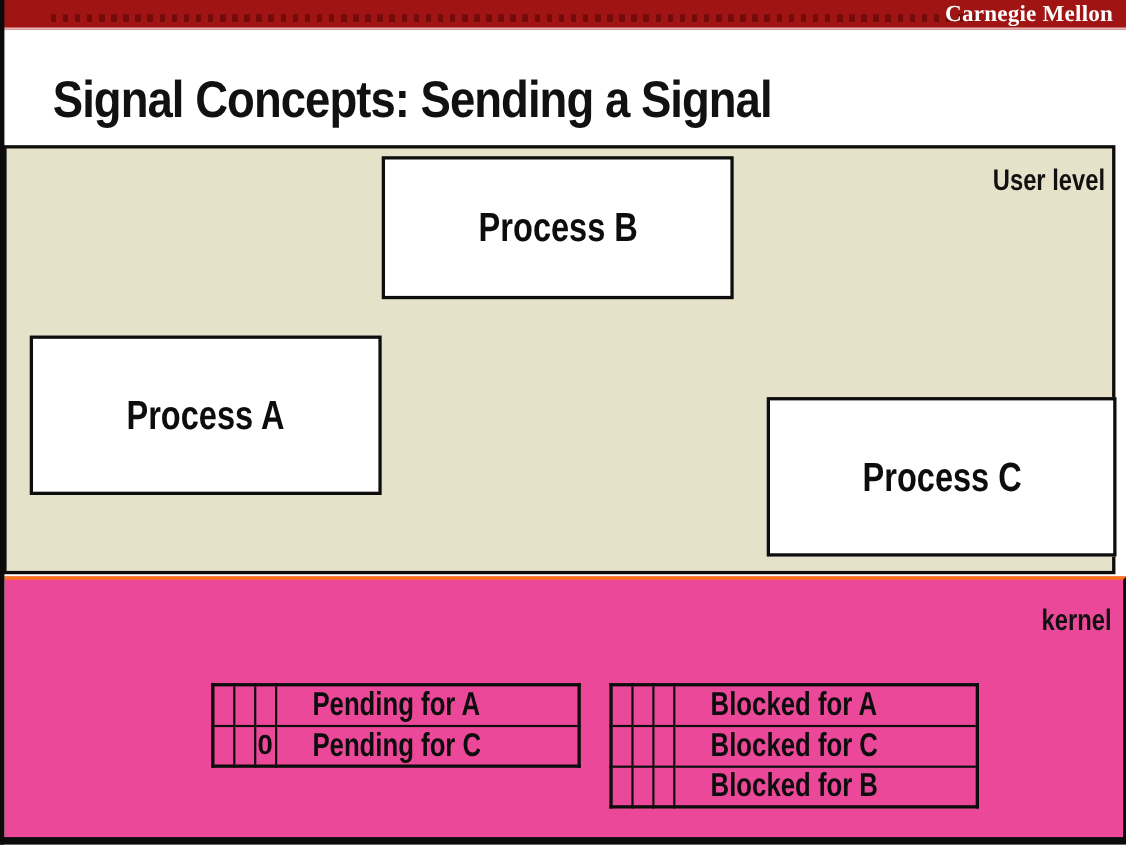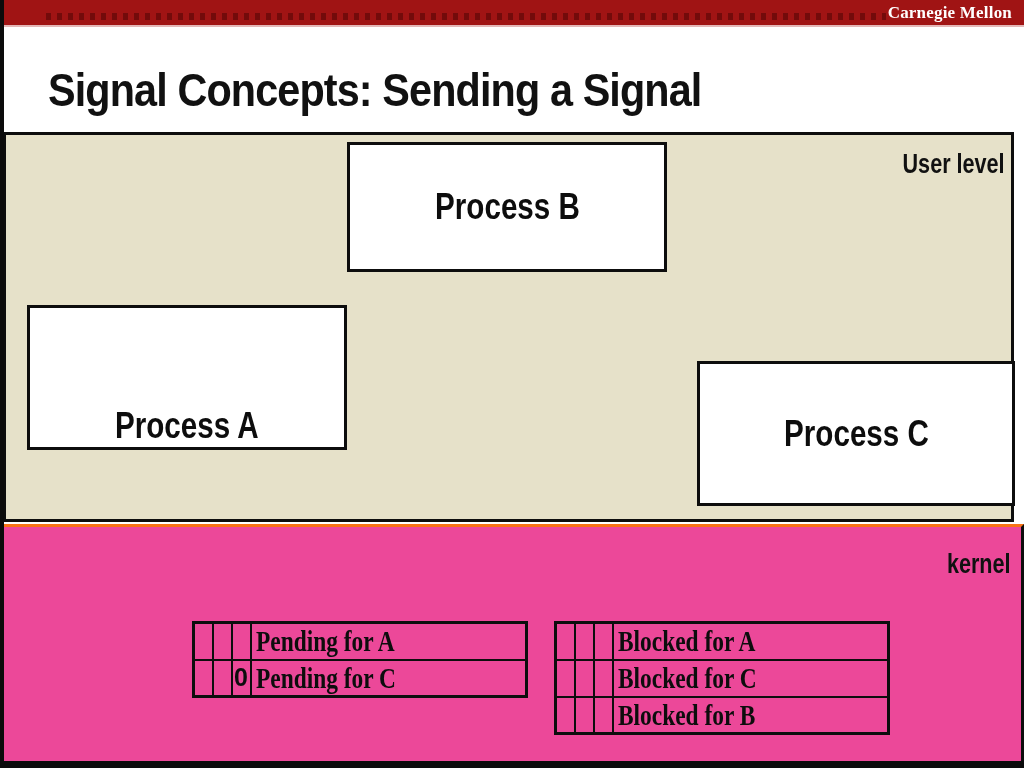--- a/index.html
+++ b/index.html
@@ -20,21 +20,21 @@
     position:absolute; left:0; top:0; width:1024px; height:27px;
     background:#a01414; border-bottom:2px solid #e3b7b7;
     display:flex; align-items:center; justify-content:flex-end;
   }
   .top-bar-pattern {
     position:absolute; left:46px; top:13px; height:7px; width:840px;
     background:repeating-linear-gradient(90deg, rgba(60,0,0,.45) 0 5px, rgba(60,0,0,0) 5px 11px);
   }
   .brand {
     position:relative; font-family:"Liberation Serif", serif; font-weight:bold;
-    font-size:17px; color:#ffffff; padding-right:12px; letter-spacing:.2px;
+    font-size:21px; color:#ffffff; padding-right:12px; letter-spacing:.2px;
   }
 
   
   .slide-title {
     position:absolute; left:48px; top:62px;
     font-size:47px; font-weight:bold; color:#111111;
     letter-spacing:-1px; white-space:nowrap;
     transform:scaleX(0.88); transform-origin:left top;
   }
 
@@ -52,40 +52,40 @@
 
   .process-box {
     position:absolute; background:#ffffff; border:3px solid #0d0d0d;
     display:flex; align-items:center; justify-content:center;
   }
   .process-box .plabel {
     font-size:37px; font-weight:bold; color:#0d0d0d; white-space:nowrap;
     transform:scaleX(0.8); transform-origin:center center;
   }
   .process-b { left:341px; top:7px;   width:320px; height:130px; }
-  .process-a { left:21px;  top:170px; width:320px; height:145px;align-items:flex-end; }
+  .process-a { left:21px;  top:170px; width:320px; height:145px; }
   .process-c { left:691px; top:226px; width:318px; height:145px; }
 
   
   .kernel-region {
     position:absolute; left:4px; top:524px; width:1020px; height:238px;
     background:#ec4899; border-top:3px solid #f97316; border-right:3px solid #0d0d0d;
   }
 
   
   table.sigtable { border-collapse:collapse; position:absolute; }
   .pending-table { left:188px; top:94px; }
   .blocked-table { left:550px; top:94px; }
   table.sigtable td {
     border:2px solid #0d0d0d; height:37px; background:transparent;
     font-weight:bold; color:#0d0d0d; vertical-align:middle;
   }
   table.sigtable { border:3px solid #0d0d0d; }
   td.bitcell { width:19px; min-width:19px; text-align:center; font-size:25px; padding:0; }
-  td.rowlabel { width:276px; padding-left:4px;font-family:Liberation Serif, serif; }
+  td.rowlabel { width:276px; padding-left:32px; }
   td.rowlabel .tlabel {
     display:inline-block; font-size:30px; white-space:nowrap;
     transform:scaleX(0.78); transform-origin:left center;
   }
 </style>
 </head>
 <body>
 
 <div class="slide">
 

